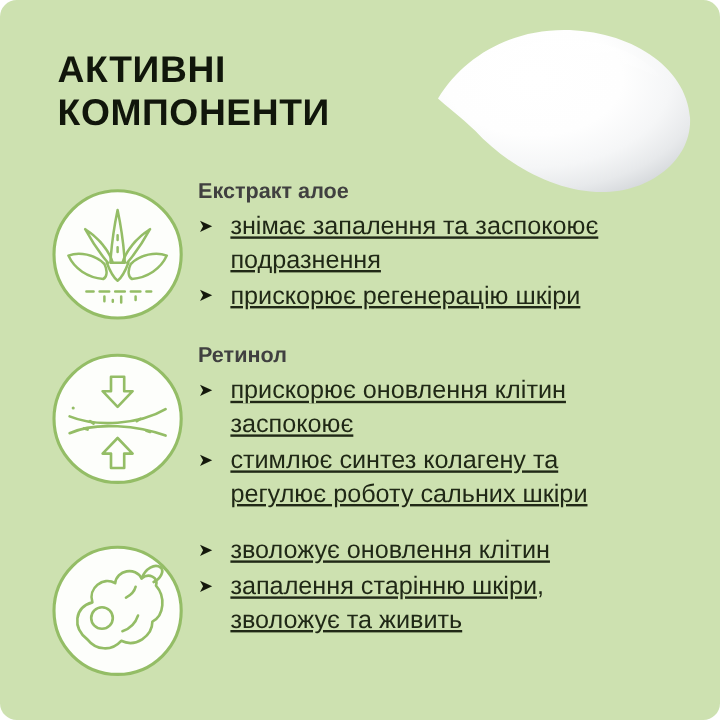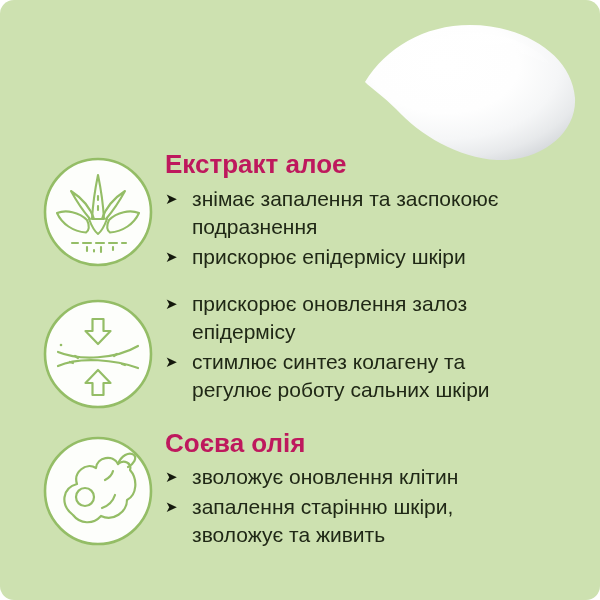--- a/index.html
+++ b/index.html
@@ -24,39 +24,40 @@
   }
   .sections{
     position:absolute;left:42px;top:148px;right:26px;
     display:flex;flex-direction:column;gap:17px;
   }
   .section{display:flex;align-items:flex-start;}
   .icon-wrap{flex:0 0 112px;margin-top:8px;}
   .icon-wrap svg{display:block;}
   .section-text{margin-left:11px;max-width:360px;}
   .section-heading{
-    font-size:26px;font-weight:800;color:#be185d;
+    font-size:18px;font-weight:800;color:#404040;
     line-height:1.25;margin:0 0 4px 0;
   }
   ul.bullets{list-style:none;margin:0;padding:0;}
   ul.bullets li{
     display:flex;align-items:flex-start;
     font-size:21px;line-height:28px;color:#202816;
     margin:0 0 2px 0;
   }
   .marker{
     flex:0 0 27px;font-size:15px;line-height:28px;color:#14180c;
   }
-  .btxt{flex:1;}
+  .btxt{flex:1;text-decoration:underline;}
 </style>
 </head>
 <body>
 
 <div class="card">
 
+  <div class="page-title">АКТИВНІ КОМПОНЕНТИ</div>
 
   <svg class="cream-swatch" viewBox="0 0 228 156" aria-hidden="true">
     <defs>
       <radialGradient id="creamG" cx="38%" cy="30%" r="78%">
         <stop offset="0%" stop-color="#ffffff"></stop>
         <stop offset="45%" stop-color="#fefefe"></stop>
         <stop offset="70%" stop-color="#f5f6f7"></stop>
         <stop offset="88%" stop-color="#e7e9eb"></stop>
         <stop offset="100%" stop-color="#d7dadd"></stop>
       </radialGradient>
@@ -93,45 +94,46 @@
       </div>
       <div class="section-text">
         <div class="section-heading">Екстракт алое</div>
         <ul class="bullets">
           <li>
             <span class="marker">➤</span>
             <span class="btxt">знімає запалення та заспокоює подразнення</span>
           </li>
           <li>
             <span class="marker">➤</span>
-            <span class="btxt">прискорює епідермісу шкіри</span>
+            <span class="btxt">прискорює регенерацію шкіри</span>
           </li>
         </ul>
       </div>
     </div>
 
     <div class="section">
       <div class="icon-wrap">
         <svg width="112" height="112" viewBox="0 0 112 112">
           <circle cx="56" cy="56" r="53" fill="#fdfefb" stroke="#94bd66" stroke-width="2.6"></circle>
           <g fill="none" stroke="#94bd66" stroke-width="2.2" stroke-linecap="round" stroke-linejoin="round">
             <path d="M16 54 C38 63 74 61 96 48"></path>
             <path d="M16 68 C38 58 74 62 96 70"></path>
             <path d="M33 58 l3 2 M72 58 l3 -2 M28 64 l3 1 M80 66 l3 1"></path>
             <path d="M50.5 21 h11 v12 h7 L56 46 L43.5 33 h7 Z" fill="#fdfefb"></path>
             <path d="M56 72 L68.5 85 h-7 v12 h-11 V85 h-7 Z" fill="#fdfefb"></path>
             <circle cx="19" cy="47" r="1.3" fill="#94bd66" stroke="none"></circle>
           </g>
         </svg>
       </div>
       <div class="section-text">
+        <div class="section-heading">Ретинол</div>
         <ul class="bullets">
           <li>
             <span class="marker">➤</span>
-            <span class="btxt">прискорює оновлення залоз епідермісу</span>
+            <span class="btxt">прискорює оновлення клітин заспокоює</span>
           </li>
           <li>
             <span class="marker">➤</span>
             <span class="btxt">стимлює синтез колагену та регулює роботу сальних шкіри</span>
           </li>
         </ul>
       </div>
     </div>
 
     <div class="section">
@@ -141,21 +143,20 @@
           <g fill="none" stroke="#94bd66" stroke-width="2.2" stroke-linecap="round" stroke-linejoin="round">
             <path d="M31 80 C18 70 20 53 35 49 C31 37 44 27 54 33 C55 22 71 19 76 29 C82 24 90 28 88 35 C96 44 95 60 85 65 C85 77 71 87 59 81 C51 90 38 89 31 80 Z"></path>
             <path d="M76 29 C79 21 87 16 92 20 C95 23 92 29 86 32"></path>
             <circle cx="43" cy="62" r="9"></circle>
             <path d="M60 73 C66 71 71 66 73 60"></path>
             <path d="M63 45 C67 43 70 40 71 36"></path>
           </g>
         </svg>
       </div>
       <div class="section-text">
-        <div class="section-heading">Соєва олія</div>
         <ul class="bullets">
           <li>
             <span class="marker">➤</span>
             <span class="btxt">зволожує оновлення клітин</span>
           </li>
           <li>
             <span class="marker">➤</span>
             <span class="btxt">запалення старінню шкіри, зволожує та живить</span>
           </li>
         </ul>

